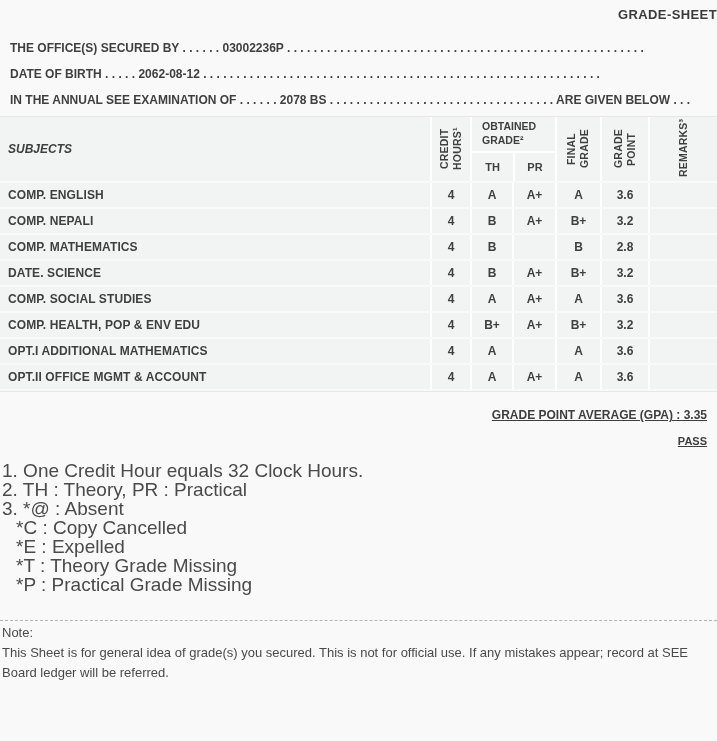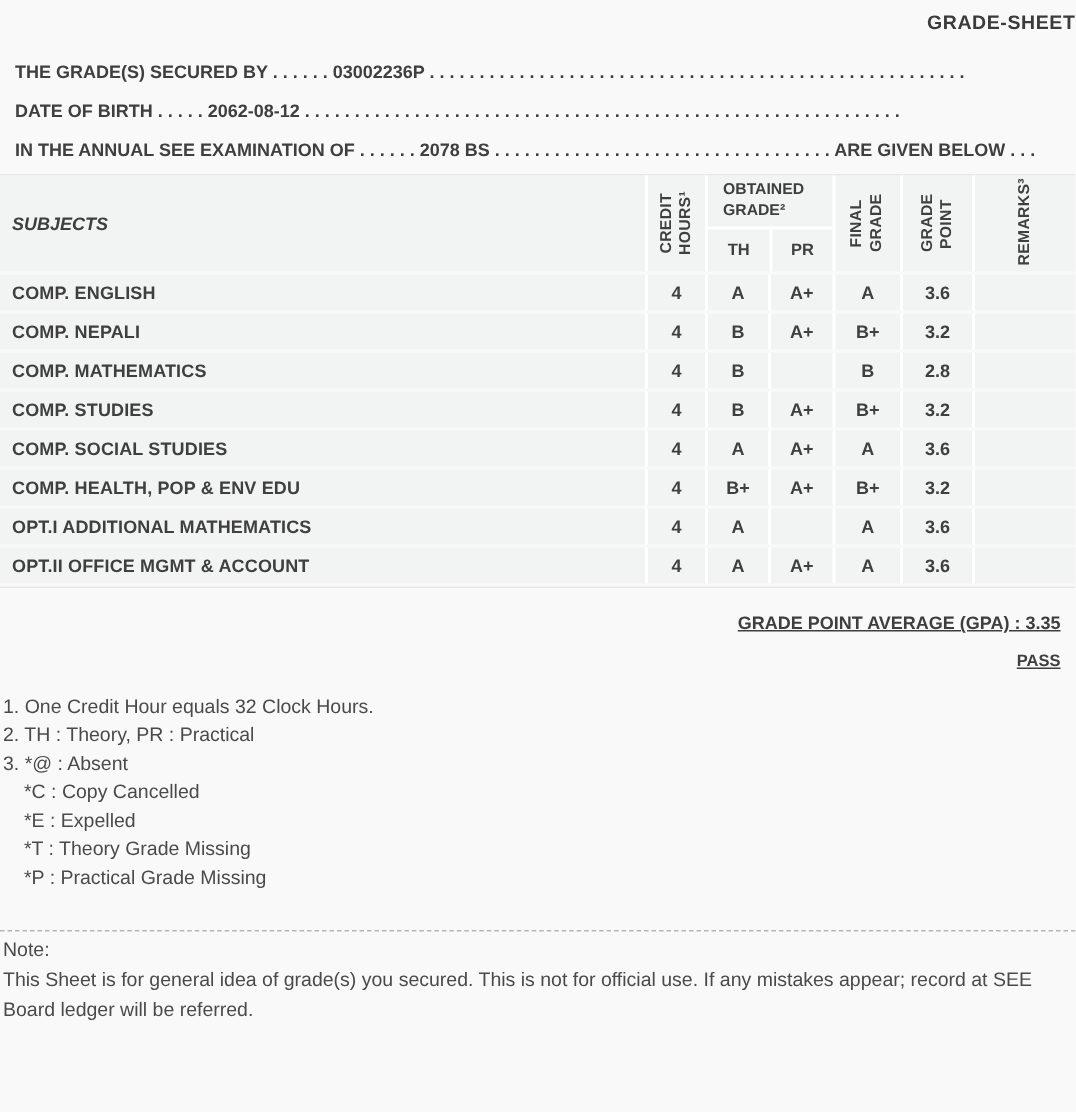--- a/index.html
+++ b/index.html
@@ -86,38 +86,38 @@
               font-size:12px;font-weight:700;color:#3f3f3f;}
   .trow .col-subjects{justify-content:flex-start;padding-left:8px;letter-spacing:.1px;}
 
   
   .summary{padding:0 10px;text-align:right;margin-top:16px;text-decoration:underline;}
   .gpa-line{font-size:12px;font-weight:700;}
   .pass-line{font-size:11px;font-weight:700;margin-top:13px;}
 
   
   .footnotes{margin-top:14px;padding:0 10px 0 2px;}
-  .fn{font-size:13px;line-height:19px;color:var(--text-soft);}
+  .fn{font-size:19px;line-height:19px;color:var(--text-soft);}
   .fn-indent{padding-left:14px;}
 
   .dashed-rule{border:none;border-top:1px dashed var(--dash);margin-top:26px;}
 
   .note{padding:2px 10px 0 2px;}
   .note-label{font-size:13px;line-height:20px;color:var(--text-soft);}
   .note-text{font-size:13px;line-height:20px;color:var(--text-soft);max-width:700px;}
 </style>
 </head>
 <body>
 
 <div class="sheet">
 
   <div class="page-subtitle">GRADE-SHEET</div>
 
   <div class="info">
-    <div class="info-line">THE GRADE(S) SECURED BY . . . . . . 03002236P . . . . . . . . . . . . . . . . . . . . . . . . . . . . . . . . . . . . . . . . . . . . . . . . . . . . . .</div>
+    <div class="info-line">THE OFFICE(S) SECURED BY . . . . . . 03002236P . . . . . . . . . . . . . . . . . . . . . . . . . . . . . . . . . . . . . . . . . . . . . . . . . . . . . .</div>
     <div class="info-line">DATE OF BIRTH . . . . . 2062-08-12 . . . . . . . . . . . . . . . . . . . . . . . . . . . . . . . . . . . . . . . . . . . . . . . . . . . . . . . . . . . .</div>
     <div class="info-line">IN THE ANNUAL SEE EXAMINATION OF . . . . . . 2078 BS . . . . . . . . . . . . . . . . . . . . . . . . . . . . . . . . . . ARE GIVEN BELOW . . .</div>
   </div>
 
   <div class="gtable">
 
     <div class="thead">
       <div class="col-subjects">SUBJECTS</div>
       <div class="hcell col-credit bl">
         <span class="vtext">CREDIT HOURS¹</span>
@@ -164,21 +164,21 @@
       <div class="col-subjects">COMP. MATHEMATICS</div>
       <div class="col-credit bl">4</div>
       <div class="col-th bl">B</div>
       <div class="col-pr bl"></div>
       <div class="col-final bl">B</div>
       <div class="col-gp bl">2.8</div>
       <div class="col-remarks bl"></div>
     </div>
 
     <div class="trow">
-      <div class="col-subjects">COMP. STUDIES</div>
+      <div class="col-subjects">DATE. SCIENCE</div>
       <div class="col-credit bl">4</div>
       <div class="col-th bl">B</div>
       <div class="col-pr bl">A+</div>
       <div class="col-final bl">B+</div>
       <div class="col-gp bl">3.2</div>
       <div class="col-remarks bl"></div>
     </div>
 
     <div class="trow">
       <div class="col-subjects">COMP. SOCIAL STUDIES</div>

